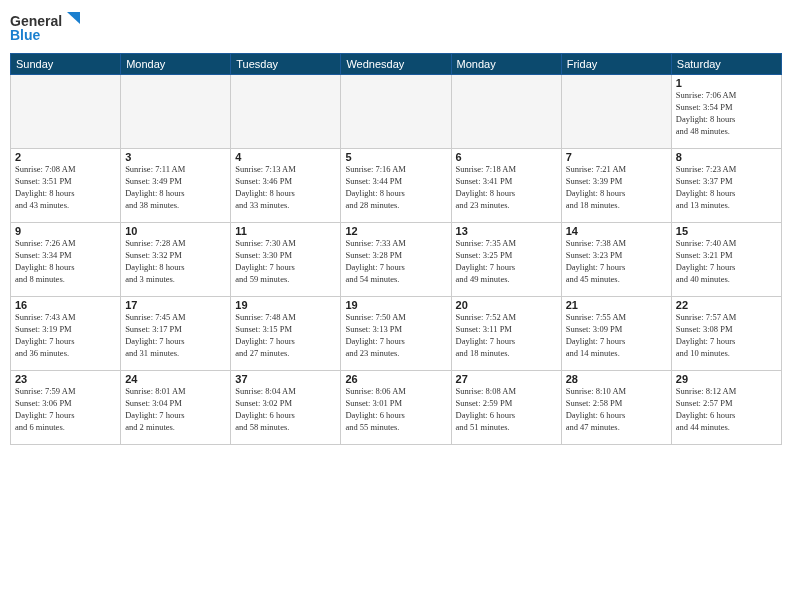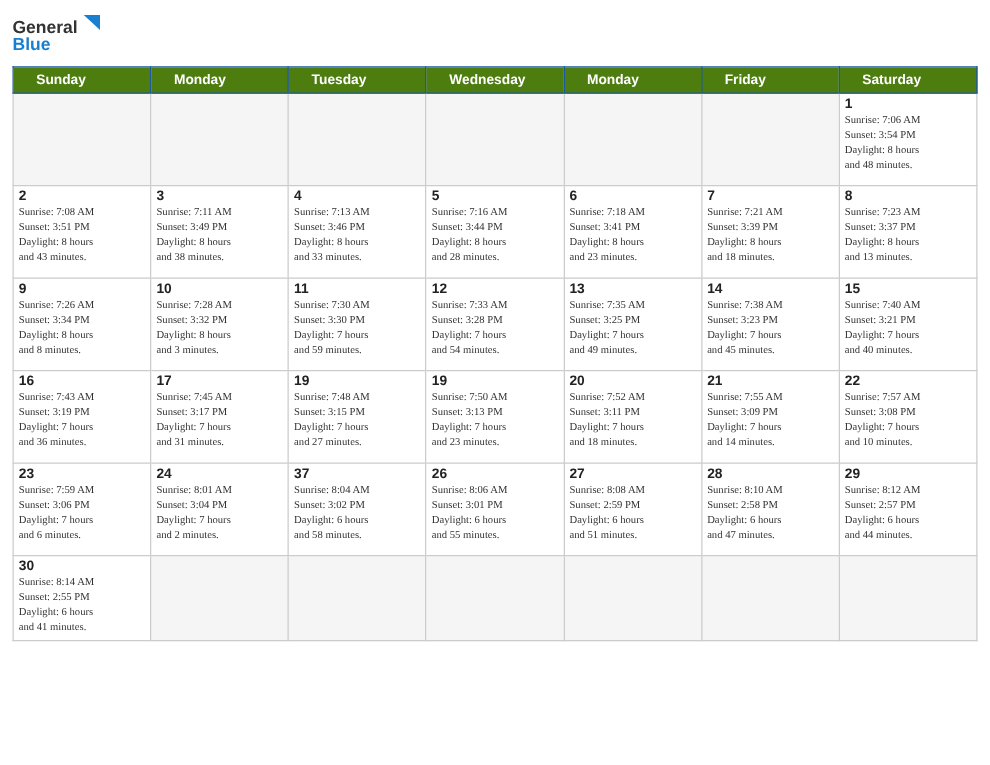--- a/index.html
+++ b/index.html
@@ -38,26 +38,26 @@
     .location {
       font-size: 14px;
       color: #444;
     }
     .calendar {
       width: 100%;
       border-collapse: collapse;
       table-layout: fixed;
     }
     .calendar th {
-      background: #4d7c0f;
+      background: #0c4a6e;
       color: #fff;
       font-size: 11px;
-      font-weight: bold;
+      font-weight: normal;
       text-align: left;
-      padding: 4px 18px;
+      padding: 4px 5px;
       border: 1px solid #1a5a9a;
     }
     .calendar td {
       border: 1px solid #ccc;
       vertical-align: top;
       padding: 2px 4px;
       font-size: 9px;
       color: #333;
       width: calc(100% / 7);
       height: 74px;
@@ -239,27 +239,15 @@
           </td>
           <td>
             <span class="day-number">28</span>
             <div class="day-info">Sunrise: 8:10 AM<br>Sunset: 2:58 PM<br>Daylight: 6 hours<br>and 47 minutes.</div>
           </td>
           <td>
             <span class="day-number">29</span>
             <div class="day-info">Sunrise: 8:12 AM<br>Sunset: 2:57 PM<br>Daylight: 6 hours<br>and 44 minutes.</div>
           </td>
         </tr>
-        <tr>
-          <td class="last-row">
-            <span class="day-number">30</span>
-            <div class="day-info">Sunrise: 8:14 AM<br>Sunset: 2:55 PM<br>Daylight: 6 hours<br>and 41 minutes.</div>
-          </td>
-          <td class="last-row empty"></td>
-          <td class="last-row empty"></td>
-          <td class="last-row empty"></td>
-          <td class="last-row empty"></td>
-          <td class="last-row empty"></td>
-          <td class="last-row empty"></td>
-        </tr>
       </tbody>
   </table>
 </div>
 
 </body></html>

